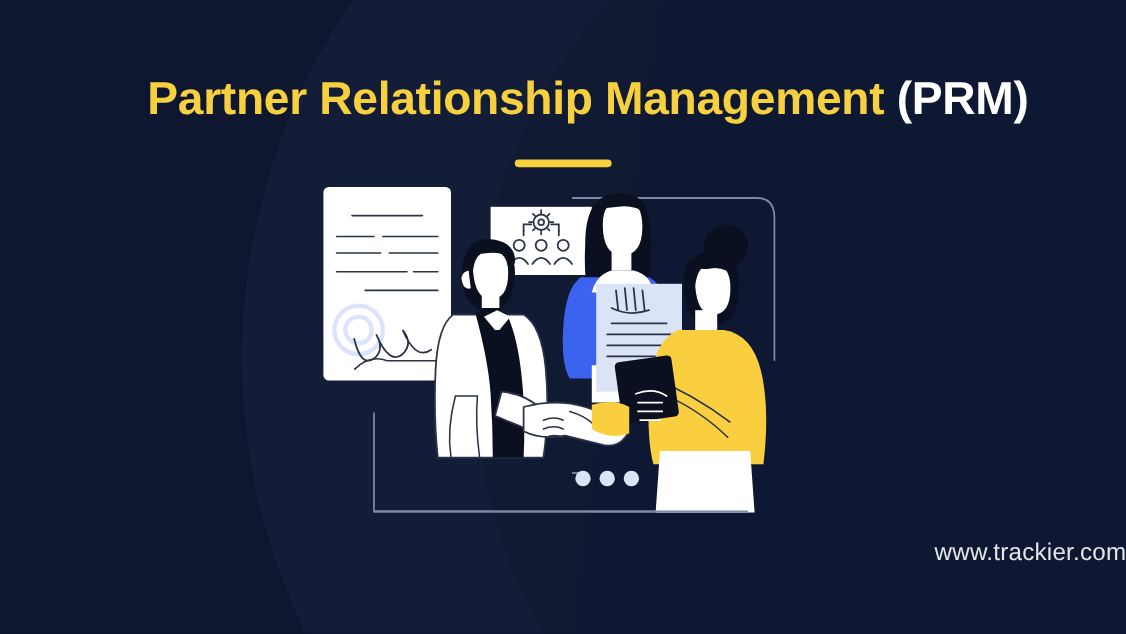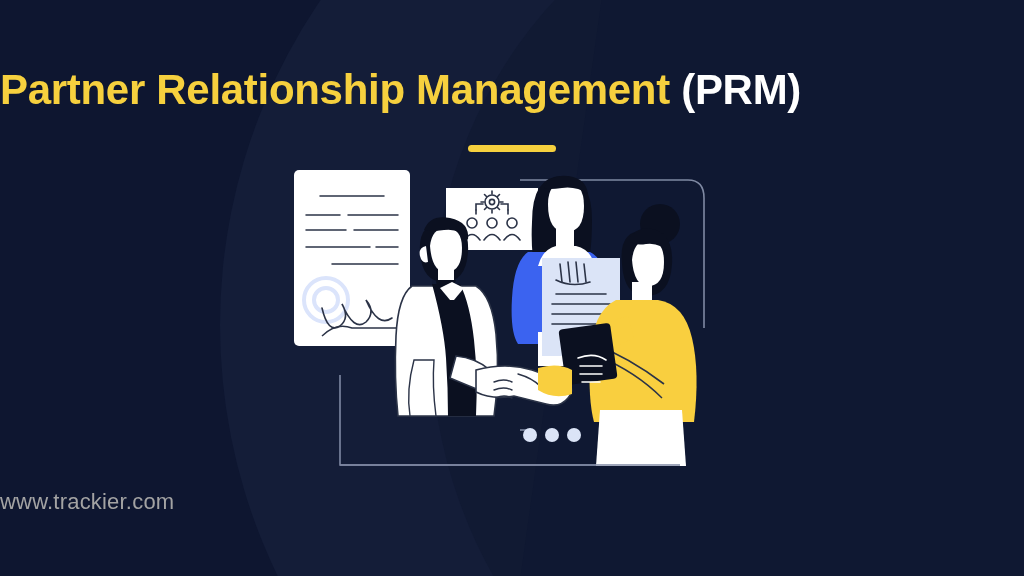--- a/index.html
+++ b/index.html
@@ -19,38 +19,38 @@
     position:absolute;left:430px;top:-120px;width:780px;height:900px;
     border-radius:50%;background:#111a33;
   }
   .bg-wedge{
     position:absolute;left:560px;top:-60px;width:700px;height:760px;
     background:#0f1832;transform:rotate(8deg);border-radius:60px;
   }
 
   
   .title{
-    position:absolute;left:0;top:66px;width:935px;text-align:left;
+    position:absolute;left:0;top:66px;width:935px;text-align:right;
     font-size:42px;font-weight:700;letter-spacing:-0.3px;
     color:#f6d03e;white-space:nowrap;
   }
   .title .abbr{color:#ffffff;}
   .divider{
     position:absolute;left:468px;top:145px;width:88px;height:7px;
     border-radius:4px;background:#f6d03e;
   }
 
   
   .illus{position:absolute;left:280px;top:160px;width:460px;height:320px;}
   .illus svg{display:block;}
 
   
   .site{
-    position:absolute;left:0;top:489px;width:1024px;text-align:left;
-    font-size:22px;color:#a3a3a3;letter-spacing:0.2px;
+    position:absolute;left:0;top:489px;width:1024px;text-align:right;
+    font-size:22px;color:#e5e5e5;letter-spacing:0.2px;
   }
 </style>
 </head>
 <body>
 
 <div class="stage">
 
   <div class="bg-circle-a"></div>
   <div class="bg-circle-b"></div>
   <div class="bg-wedge"></div>

